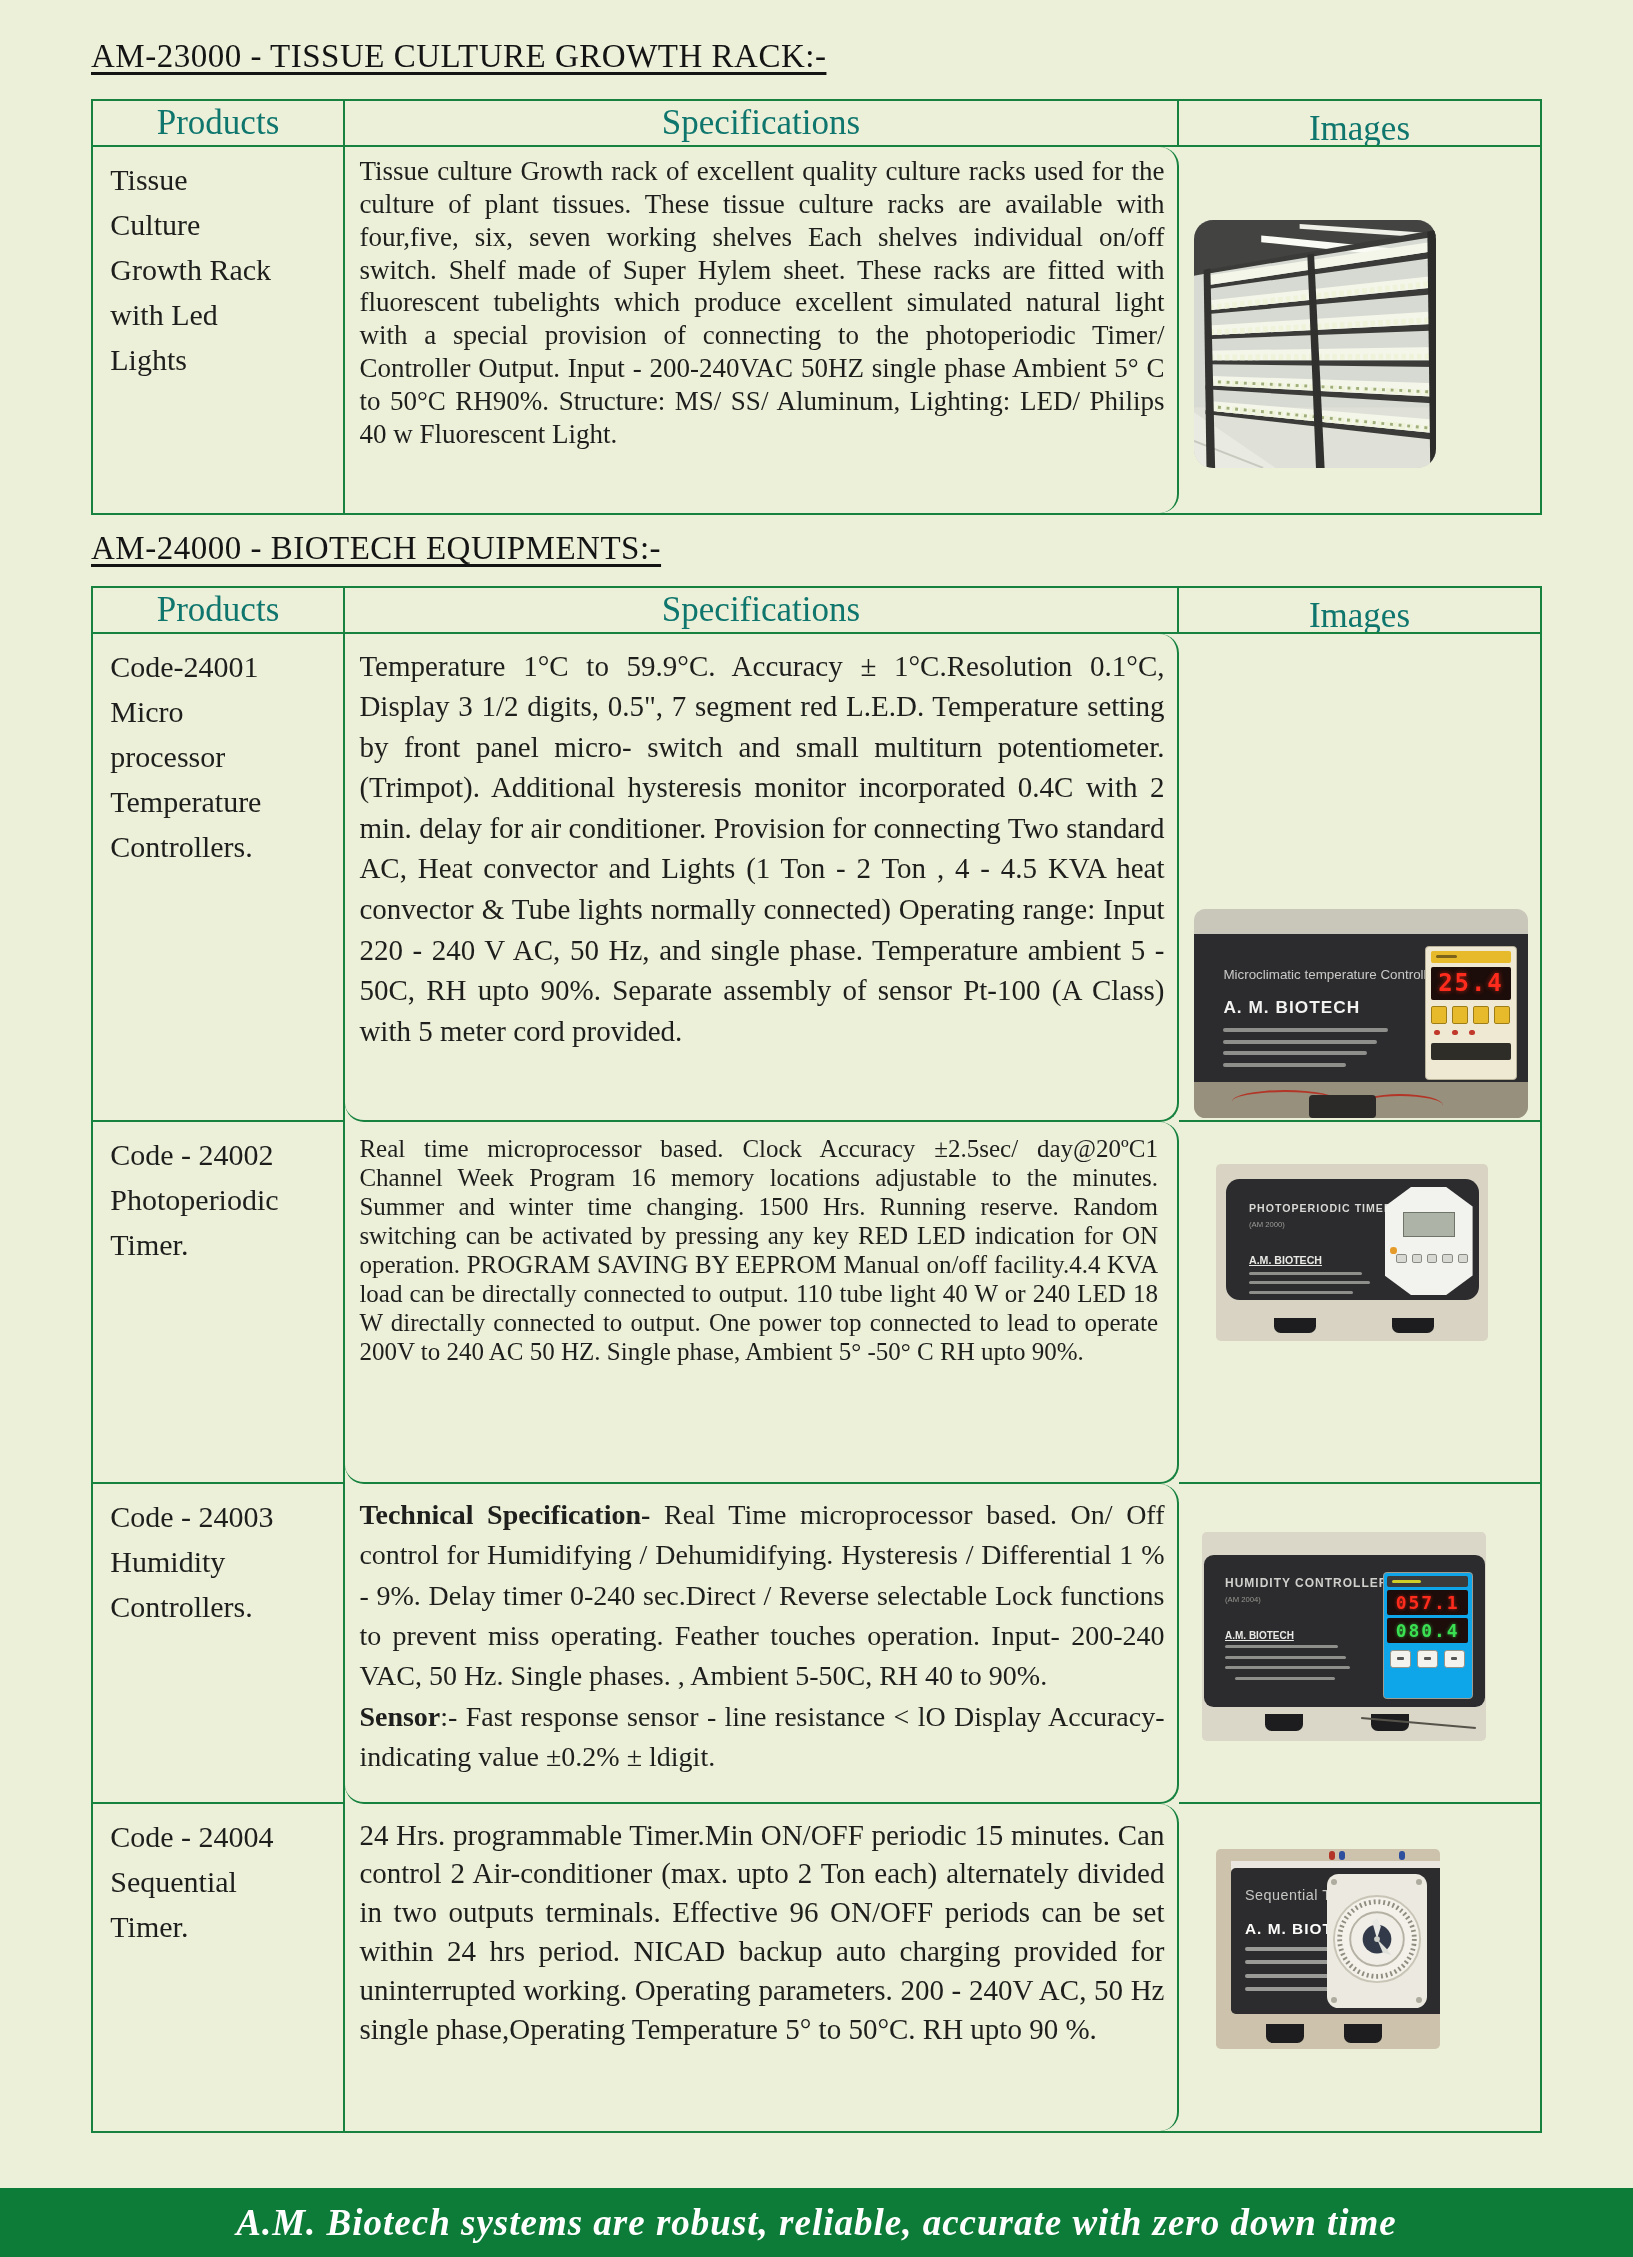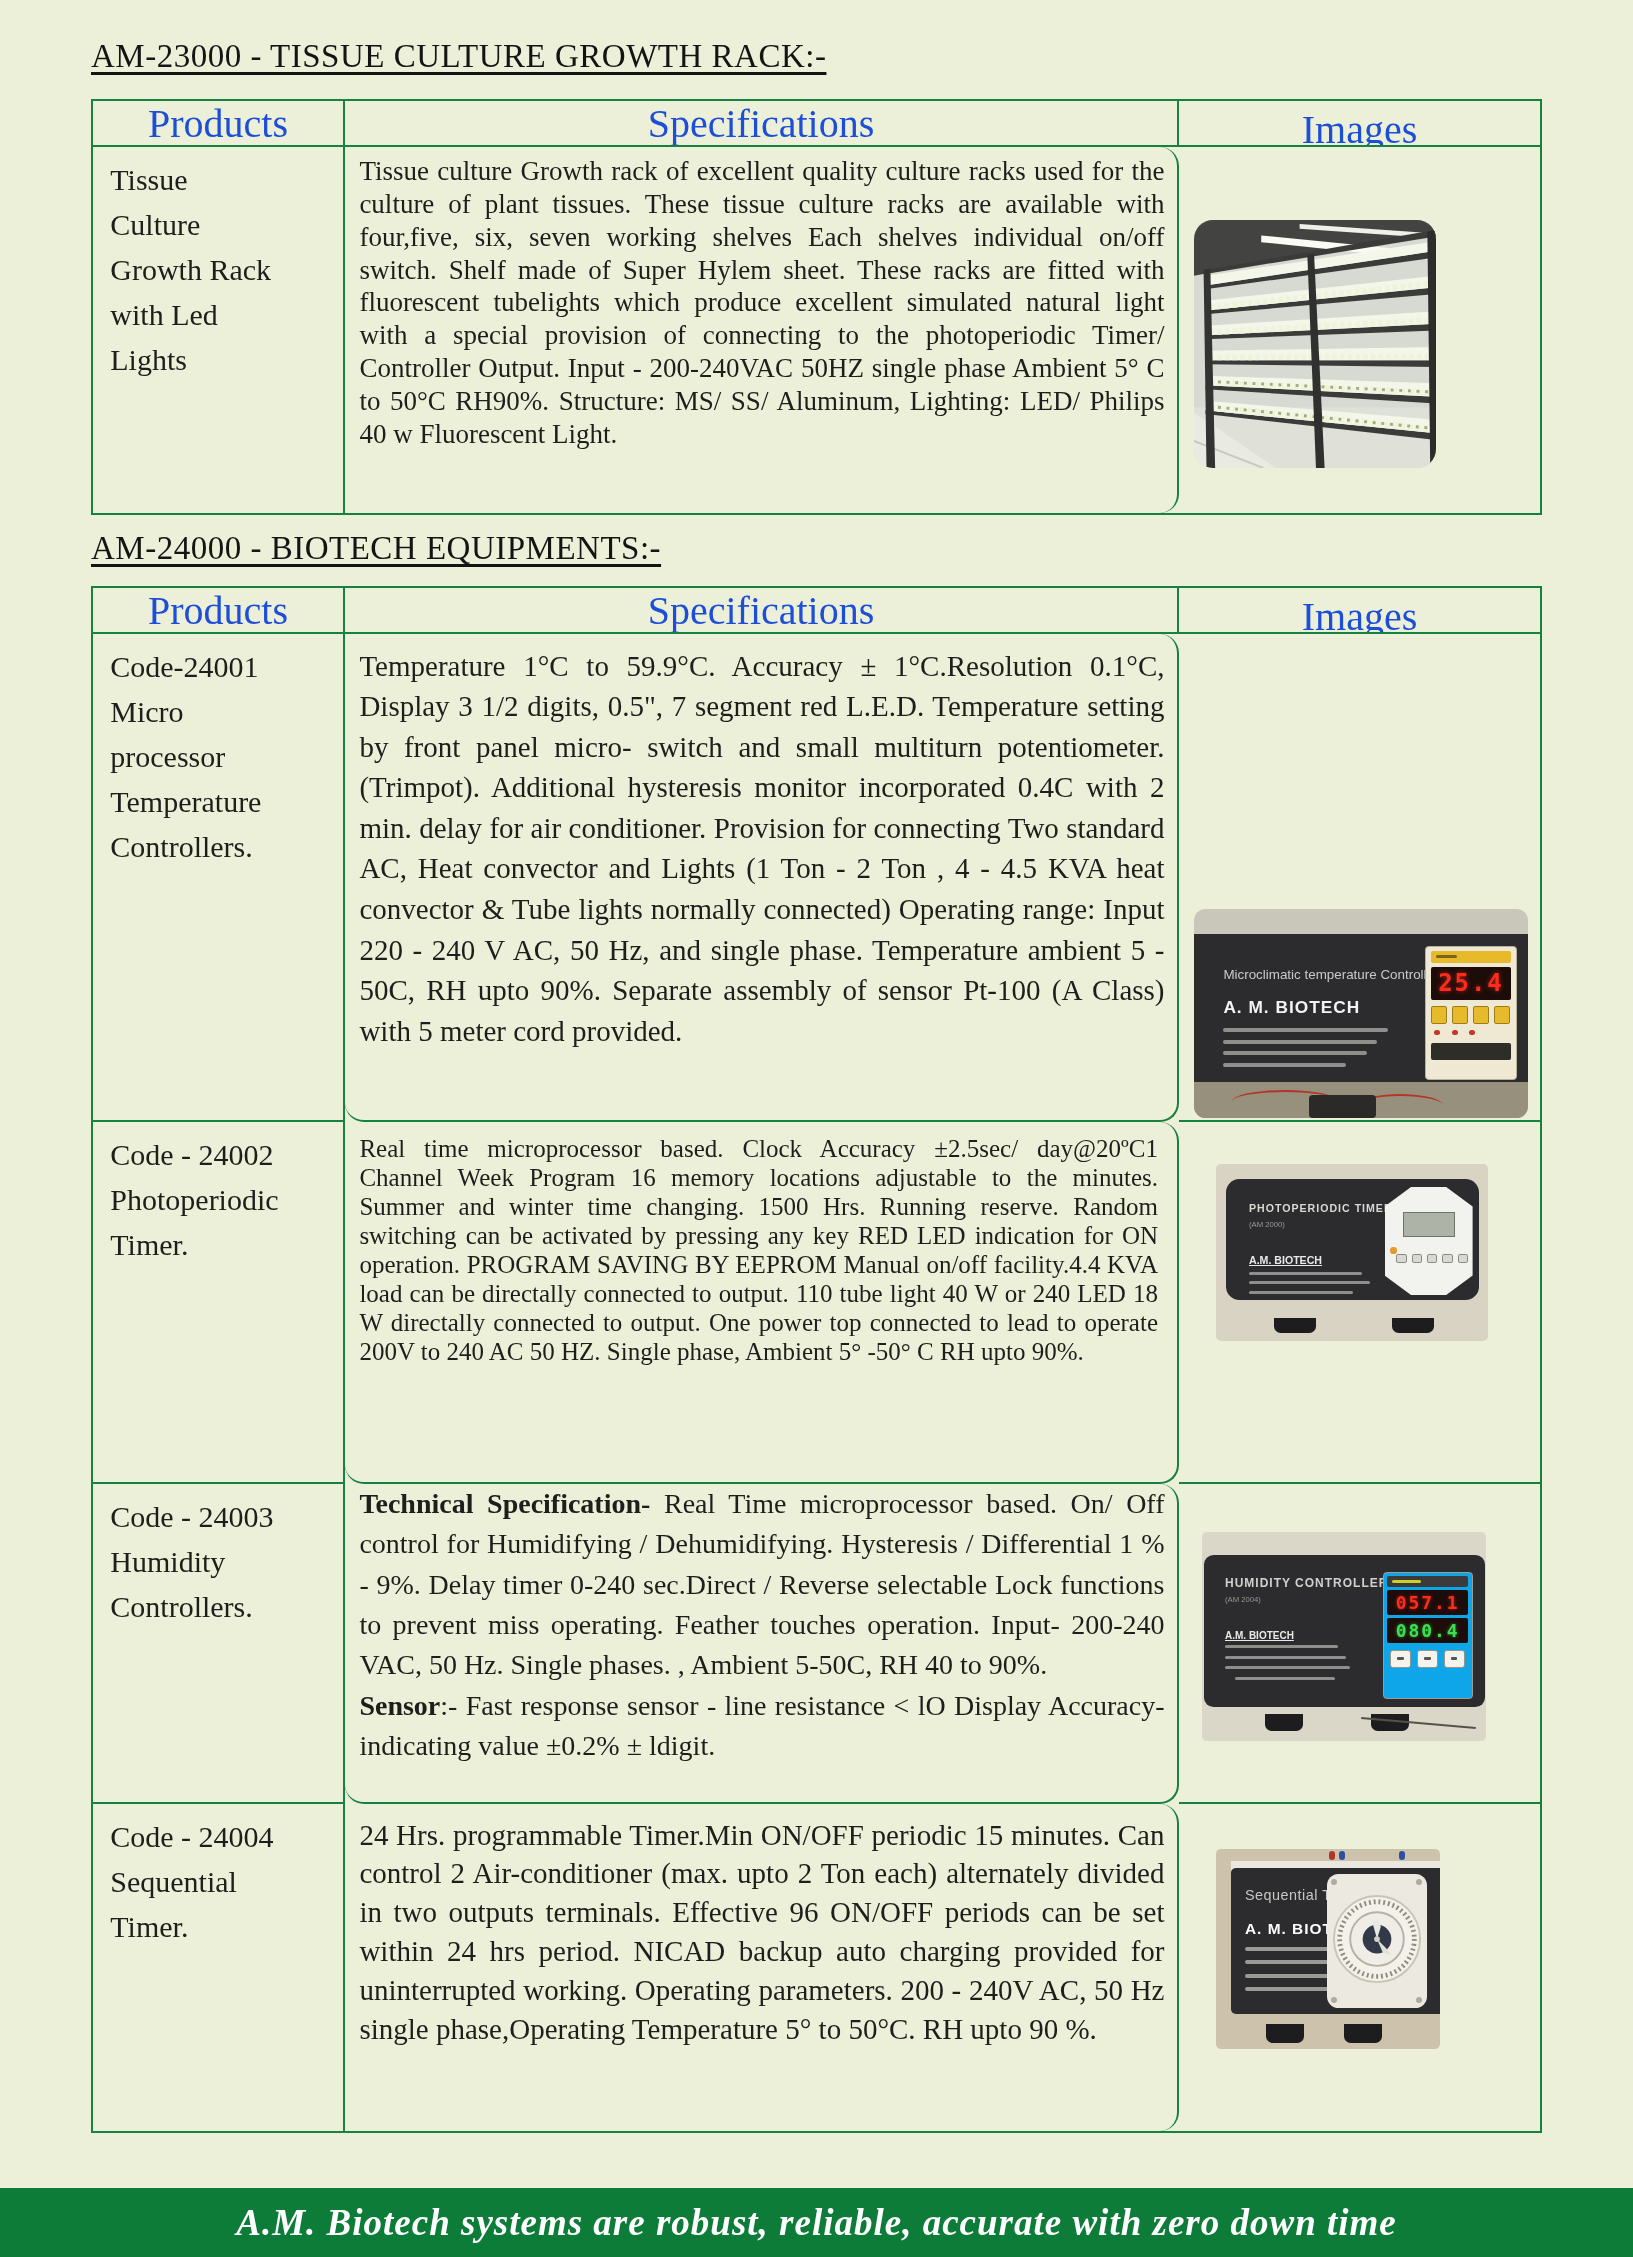--- a/index.html
+++ b/index.html
@@ -18,27 +18,27 @@
     position:absolute;left:91px;width:1451px;
     border:2.9px solid #17823f;display:grid;
     grid-template-columns:252px 834px auto;
     box-sizing:border-box;background:transparent;
   }
   #table1{top:99px;height:416px;grid-template-rows:46px auto;}
   #table2{top:586px;height:1547px;grid-template-rows:46px 488px 362px 320px auto;}
   .c{border-right:2.9px solid #17823f;border-bottom:2.9px solid #17823f;box-sizing:border-box;overflow:hidden;}
   .lastcol{border-right:none;margin-top:12px;}
   .lastrow{border-bottom:none;}
-  .hd{display:flex;align-items:center;justify-content:center;font-size:40px;color:#1d4ed8;text-align:right;}
+  .hd{display:flex;align-items:center;justify-content:center;font-size:35px;color:#0f766e;text-align:right;}
   .prod{font-size:30px;line-height:1.5;padding:9.6px 5.8px 0 17.3px;white-space:pre-line;}
   .spec{text-align:justify;padding:5.8px 12.5px 0 14.4px;border-radius:19px;}
   .s1{font-size:27px;line-height:1.22;padding-top:7.7px;}
   .s24001{font-size:29px;line-height:1.40;padding-top:11.5px;}
   .s24002{font-size:25px;line-height:1.155;padding-top:13.4px;padding-right:19px;}
-  .s24003{font-size:28px;line-height:1.44;padding-top:0;}
+  .s24003{font-size:28px;line-height:1.44;padding-top:11px;}
   .s24004{font-size:29px;line-height:1.34;padding-top:11.5px;}
   .b{font-weight:bold;}
   .imgcell{position:relative;}
   .photo{position:absolute;overflow:hidden;}
   
   #photo-rack{left:15.4px;top:61px;width:242px;height:248px;border-radius:19px;background:#d7dad2;}
   
   .devpanel{position:absolute;background:#2c2c2f;}
   .devtitle,.devbrand,.devmodel{position:absolute;font-family:"Liberation Sans",sans-serif;white-space:nowrap;}
   .bar{position:absolute;background:#8e8e8b;height:3.8px;border-radius:1.9px;}

